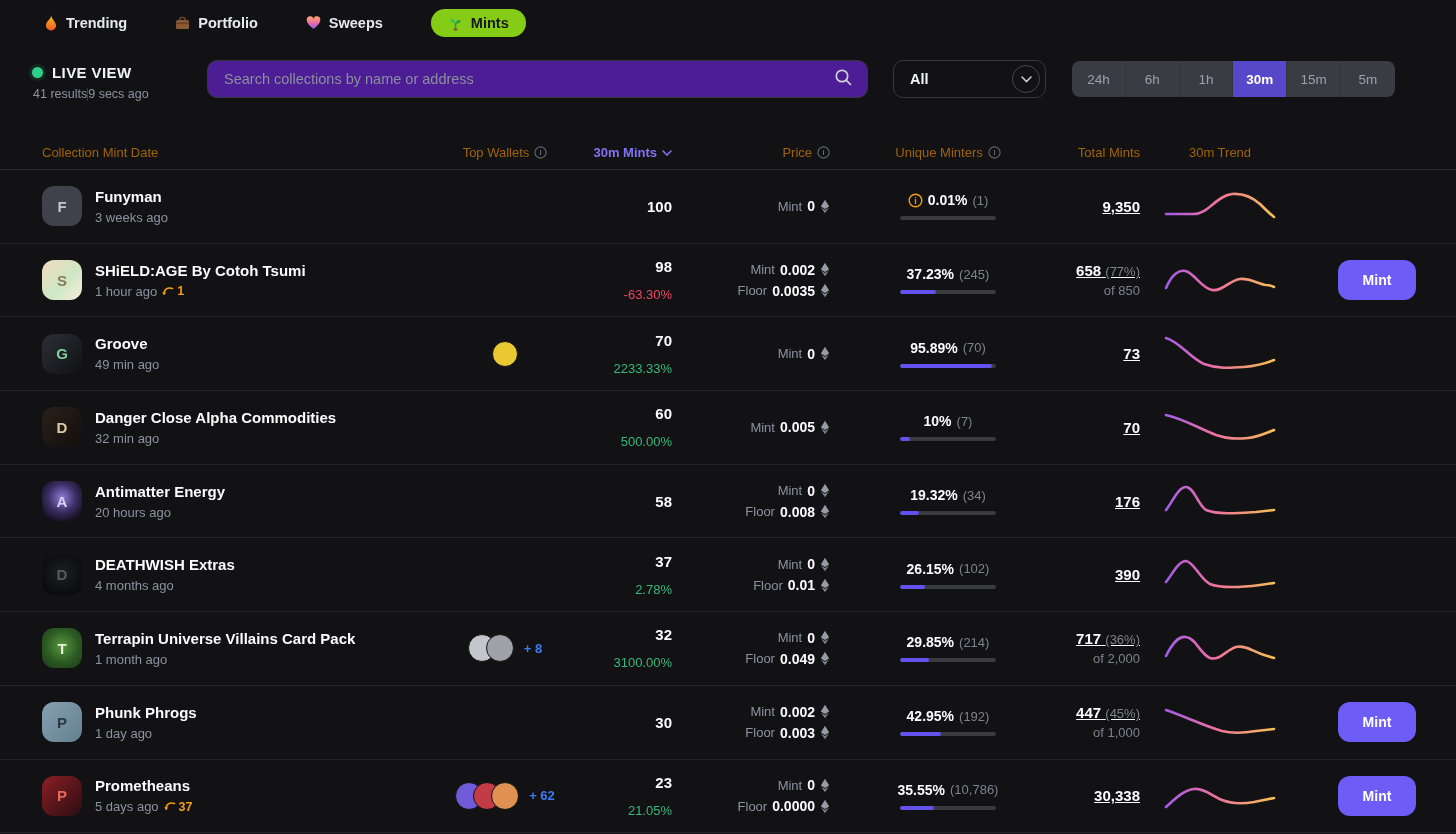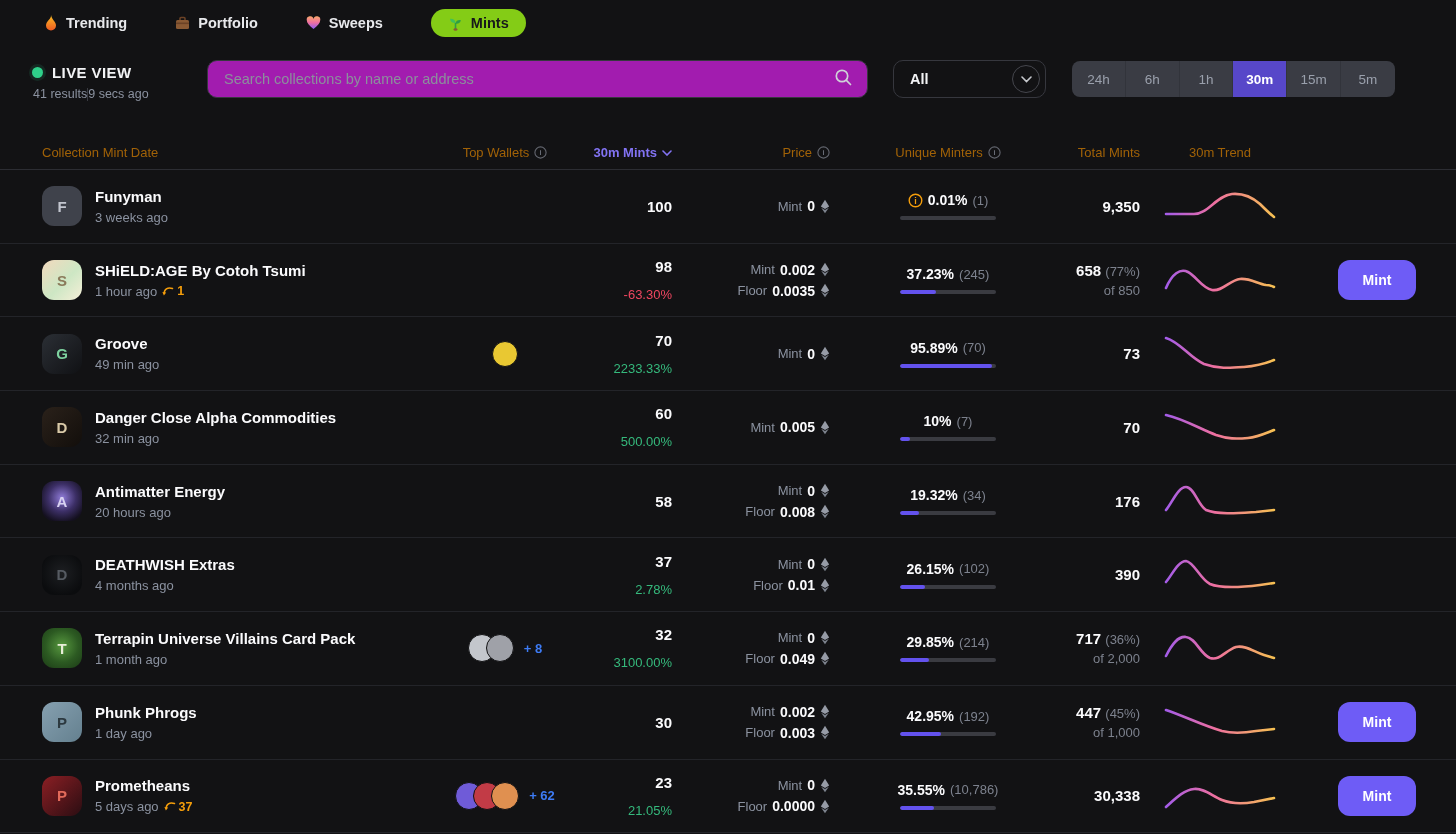--- a/index.html
+++ b/index.html
@@ -16,21 +16,21 @@
   .tab.active { background:#84cc16; color:#17181b; border-radius:18px; padding:6px 17px; }
   .tab svg { display:block; }
   
   .toolbar { position:relative; height:66px; margin-top:14px; }
   .live { position:absolute; left:32px; top:4px; }
   .live-top { display:flex; align-items:center; gap:9px; }
   .live-dot { width:11px; height:11px; border-radius:50%; background:#2fd08a; box-shadow:0 0 0 3px rgba(47,208,138,.12); }
   .live-title { font-size:15px; font-weight:700; letter-spacing:.4px; color:#f2f3f5; }
   .live-sub { display:flex; align-items:center; margin-top:6px; margin-left:1px; font-size:12.5px; color:#8b92a0; }
   .live-sep { width:1px; height:13px; background:#3a3b42; }
-  .search { position:absolute; left:207px; top:0; width:661px; height:38px; border:1px solid #36373e; border-radius:10px; display:flex; align-items:center; padding:0 14px 0 16px; background:#a21caf; }
+  .search { position:absolute; left:207px; top:0; width:661px; height:38px; border:1px solid #36373e; border-radius:10px; display:flex; align-items:center; padding:0 14px 0 16px; background:#4c1d95; }
   .search input { flex:1; background:transparent; border:none; outline:none; color:#e8e9ec; font-size:14.5px; font-family:"Liberation Sans",sans-serif; }
   .search input::placeholder { color:#8b909c; }
   .dropdown { position:absolute; left:893px; top:0; width:153px; height:38px; border:1px solid #36373e; border-radius:10px; display:flex; align-items:center; justify-content:space-between; padding:0 5px 0 16px; cursor:pointer; }
   .dropdown .dd-value { font-size:14.5px; font-weight:700; color:#f2f3f5; }
   .dd-circle { width:28px; height:28px; border:1px solid #45464d; border-radius:50%; display:flex; align-items:center; justify-content:center; }
   .timefilters { position:absolute; left:1072px; top:1px; height:36px; display:flex; background:#3a3c44; border-radius:8px; overflow:hidden; }
   .tf { width:53.8px; display:flex; align-items:center; justify-content:center; font-size:13.5px; color:#9aa0ac; cursor:pointer; border-right:1px solid #32343b; }
   .tf:last-child { border-right:none; }
   .tf.active { background:#5747c9; color:#ffffff; font-weight:700; }
   
@@ -70,21 +70,21 @@
   .p-val { color:#fbfbfd; font-weight:700; font-size:14px; }
   
   .u-col { display:flex; flex-direction:column; align-items:center; margin-left:56px; }
   .u-top { display:flex; align-items:center; gap:5px; }
   .u-pct { font-size:14px; font-weight:700; color:#fbfbfd; }
   .u-count { font-size:13px; color:#7d828e; }
   .u-bar { width:96px; height:4px; border-radius:2px; background:#3a3b41; margin-top:8px; overflow:hidden; }
   .u-fill { height:100%; border-radius:2px; background:#6352ee; }
   
   .t-col { text-align:right; }
-  .t-val { font-size:15px; font-weight:700; color:#fbfbfd; }
+  .t-val { font-size:15px; font-weight:700; color:#fbfbfd;text-decoration:underline; }
   .t-pct { font-size:13px; font-weight:400; color:#7d828e; }
   .t-of { font-size:13px; color:#7d828e; margin-top:4px; }
   
   .s-col { display:flex; justify-content:center; }
   
   .b-col { display:flex; justify-content:flex-end; }
   .mint-btn { width:78px; height:40px; border:none; border-radius:12px; background:#6e5cf6; color:#ffffff; font-size:14px; font-weight:700; font-family:"Liberation Sans",sans-serif; cursor:pointer; }
 </style>
 </head>
 <body>

